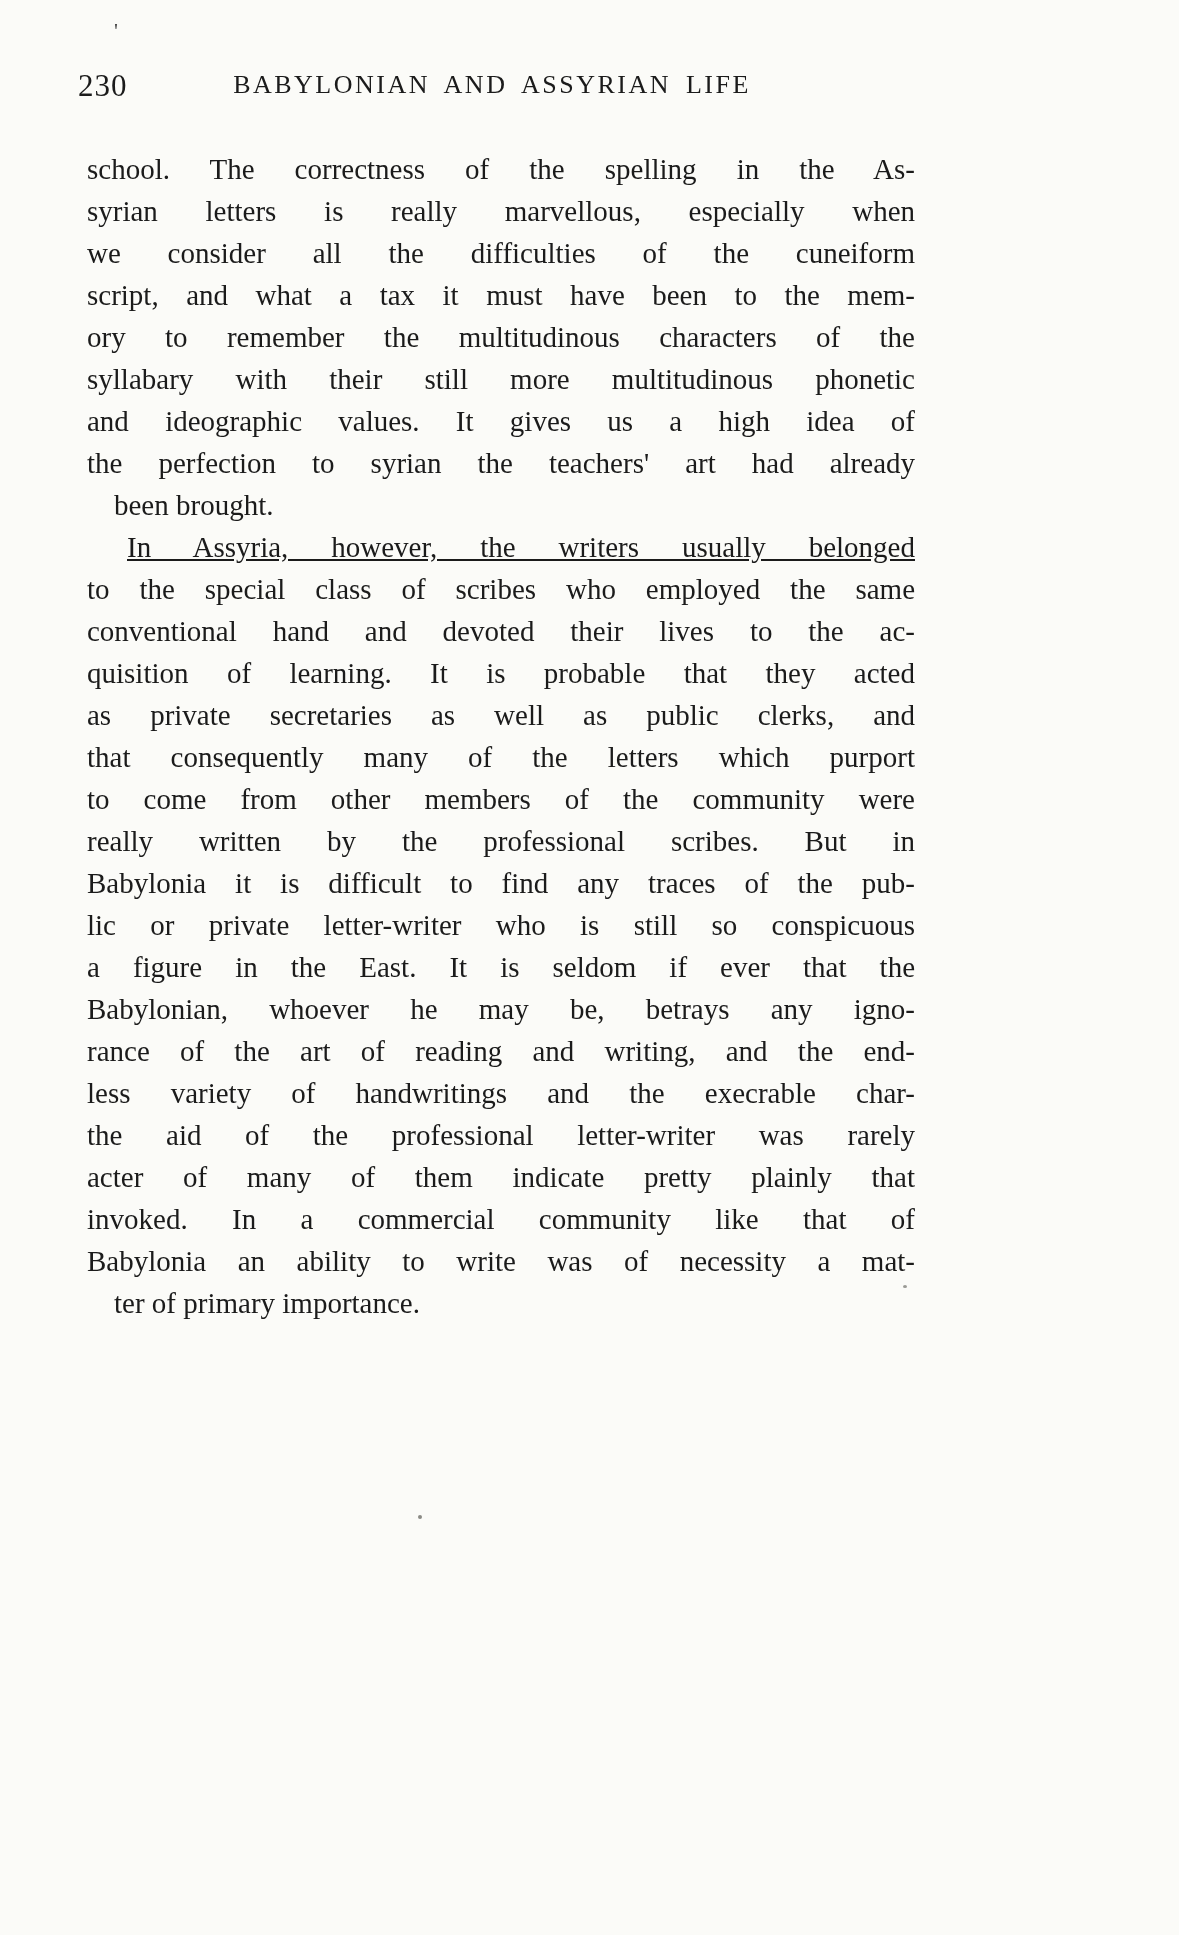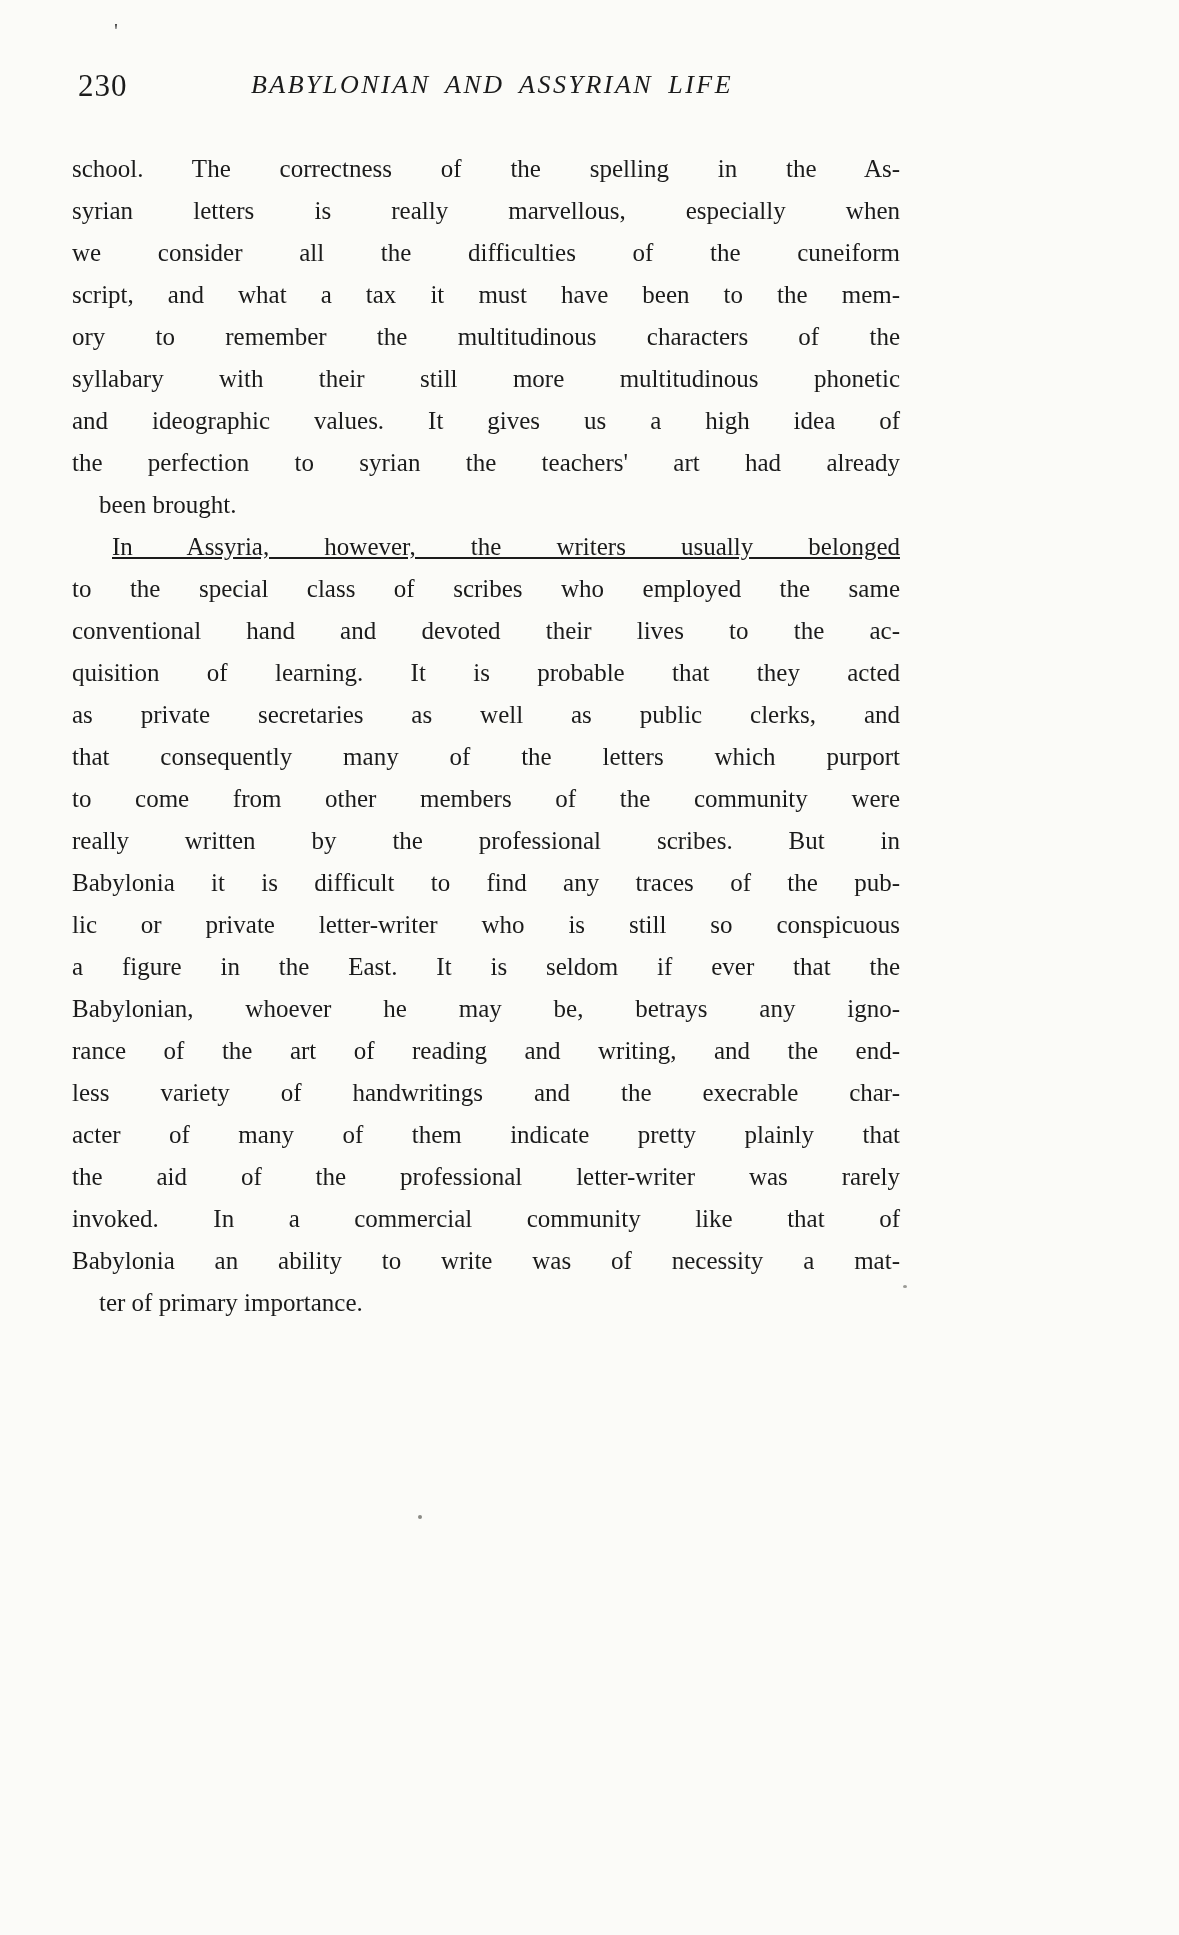--- a/index.html
+++ b/index.html
@@ -32,28 +32,27 @@
     font-size: 31px;
     letter-spacing: 1px;
   }
   .running-title {
     text-align: center;
     font-size: 26px;
     letter-spacing: 2.5px;
     padding-top: 6px;
     white-space: nowrap;
     word-spacing: 6px;
-    font-style: italic;
   }
   .body-text {
     position: absolute;
     top: 148px;
-    left: 72px;
+    left: 87px;
     width: 828px;
-    font-size: 25px;
+    font-size: 29px;
     line-height: 42px;
   }
   .paragraph {
     margin: 0;
   }
   .line {
     text-align: justify;
     text-align-last: justify;
   }
   .line.last {
@@ -122,22 +121,22 @@
         <div class="line">as private secretaries as well as public clerks, and</div>
         <div class="line">that consequently many of the letters which purport</div>
         <div class="line">to come from other members of the community were</div>
         <div class="line">really written by the professional scribes.  But in</div>
         <div class="line">Babylonia it is difficult to find any traces of the pub-</div>
         <div class="line">lic or private letter-writer who is still so conspicuous</div>
         <div class="line">a figure in the East.  It is seldom if ever that the</div>
         <div class="line">Babylonian, whoever he may be, betrays any igno-</div>
         <div class="line">rance of the art of reading and writing, and the end-</div>
         <div class="line">less variety of handwritings and the execrable char-</div>
+        <div class="line">the aid of the professional letter-writer was rarely</div>
         <div class="line">acter of many of them indicate pretty plainly that</div>
-        <div class="line">the aid of the professional letter-writer was rarely</div>
         <div class="line">invoked.  In a commercial community like that of</div>
         <div class="line">Babylonia an ability to write was of necessity a mat-</div>
         <div class="line last">ter of primary importance.</div>
       </div>
     </div>
 
   <span class="speck-bottom"></span>
   <span class="speck-right"></span>
 
 </div>

